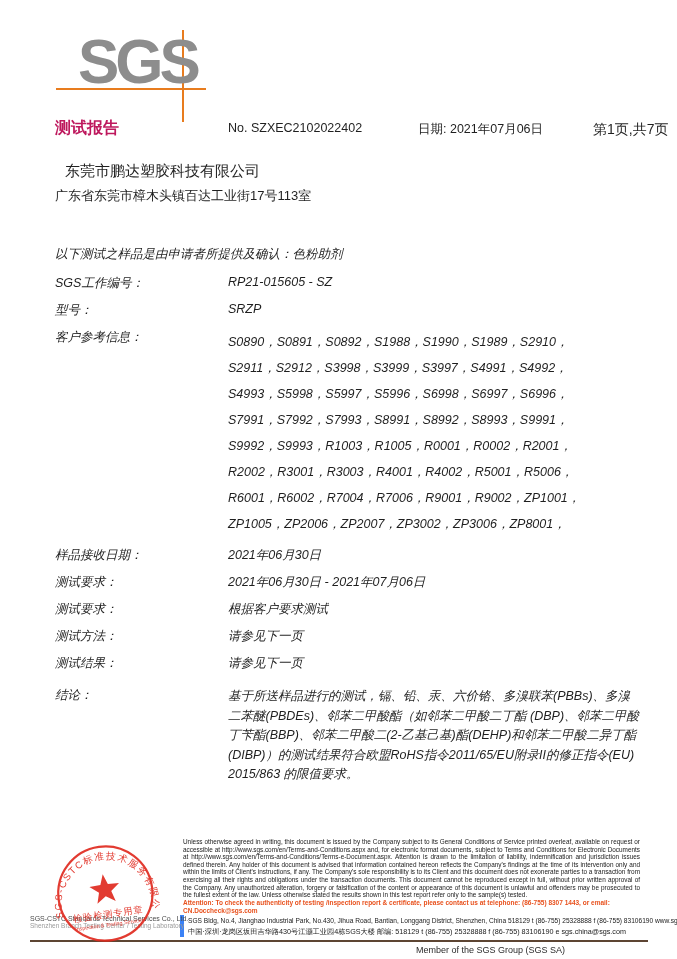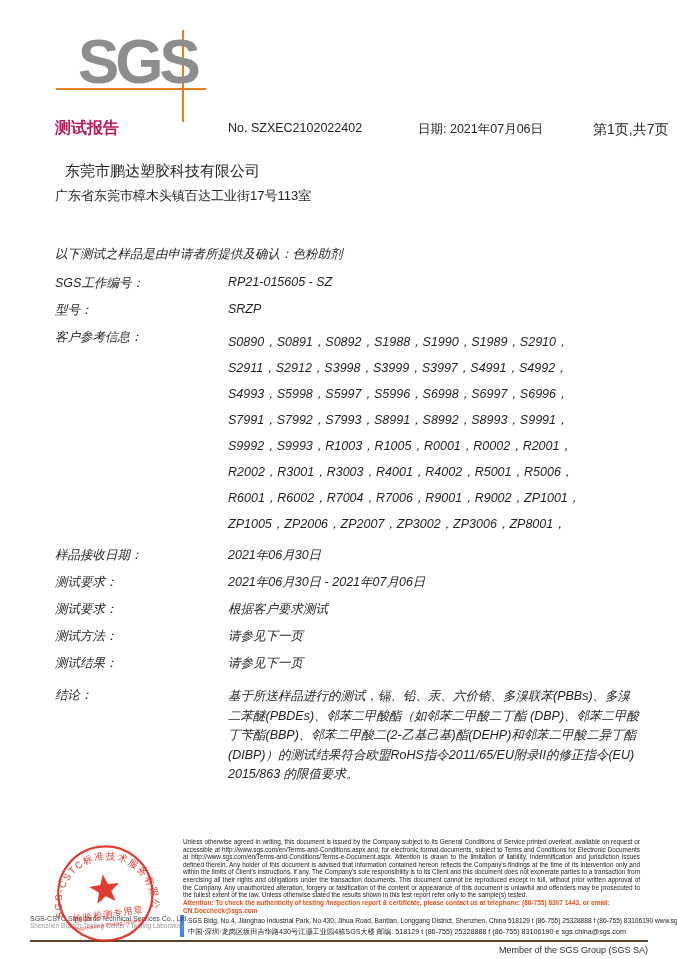--- a/index.html
+++ b/index.html
@@ -50,21 +50,21 @@
     position:absolute; top:899px; left:183px; width:457px;
     font-size:6.5px; line-height:7.6px; font-weight:bold; color:#e8511d;
   }
   .addr-block {
     position:absolute; top:915px; left:180px; width:462px;
     border-left:4px solid #3b82f6; padding-left:4px;
     font-size:6.6px; line-height:11px; color:#1a1a1a; white-space:nowrap;
   }
   .addr-block .cn { font-size:7.2px; }
   .footer-rule { position:absolute; top:940px; left:30px; width:618px; height:2px; background:#5d4533; }
-  .member { position:absolute; top:945px; left:0; width:648px; text-align:right; font-size:9px; color:#2b2b2b; }
+  .member { position:absolute; top:945px; left:0; width:565px; text-align:right; font-size:9px; color:#2b2b2b; }
 </style>
 </head>
 <body>
 
 <div>
 
   <div class="logo-wrap">
     <div class="logo-hline"></div>
     <div class="logo-vline"></div>
     <div class="logo-text">SGS</div>

